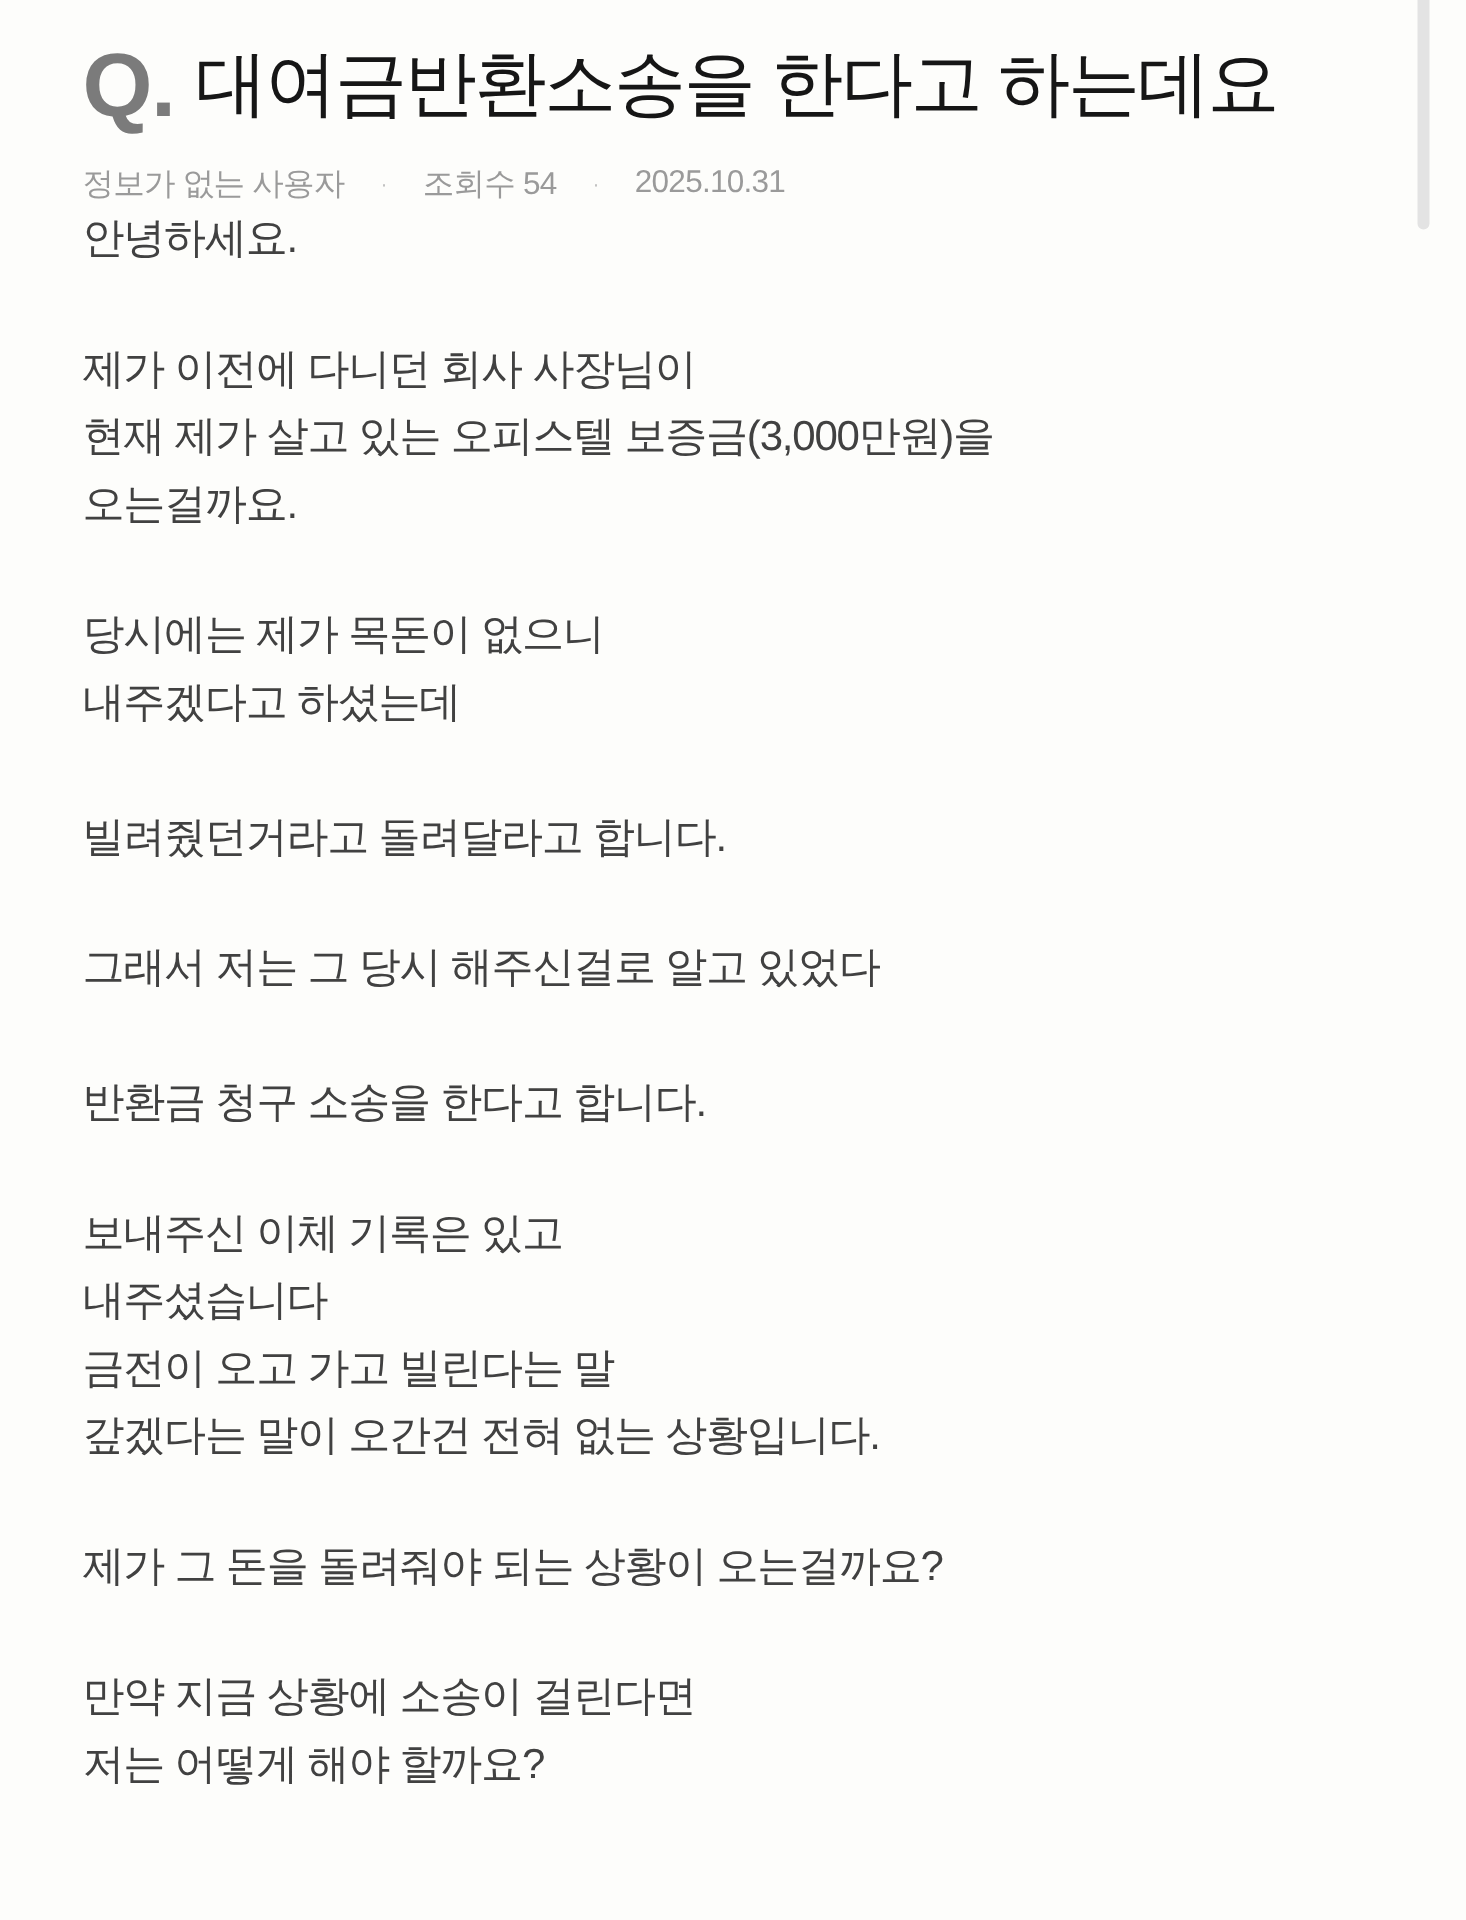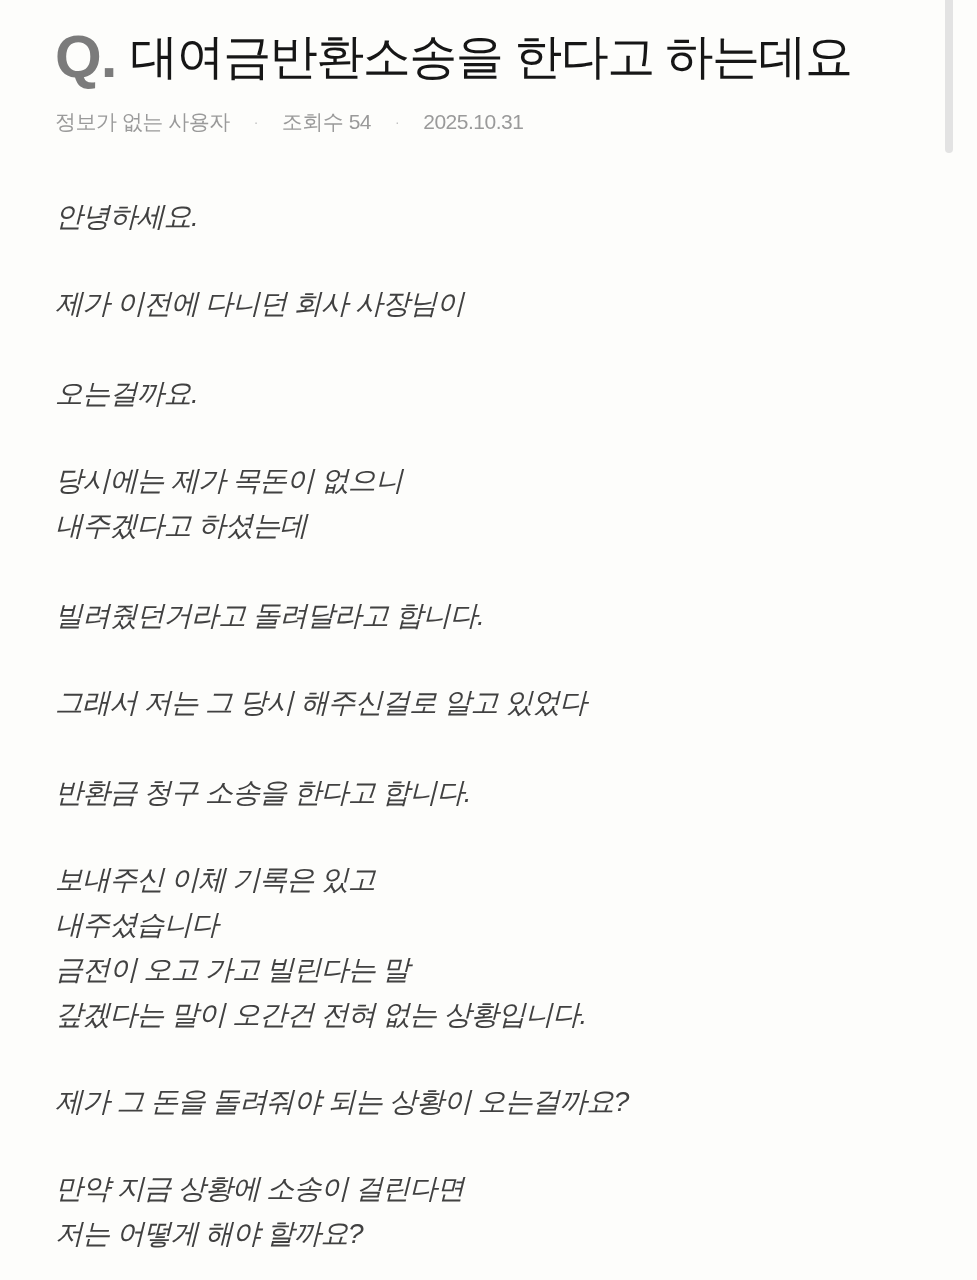--- a/index.html
+++ b/index.html
@@ -51,22 +51,20 @@
     font-size: 21px;
     color: #9a9a9a;
     letter-spacing: -0.5px;
   }
   .meta-dot {
     font-size: 14px;
     color: #c2c2c2;
     line-height: 21px;
   }
   .q-body {
-    margin-top: 58px;
-    font-style: italic;
   }
   .q-body p {
     margin: 0 0 42px 0;
     font-size: 28px;
     line-height: 45px;
     font-weight: 400;
     color: #414141;
     letter-spacing: -0.8px;
   }
   .scrollbar-thumb {
@@ -94,21 +92,21 @@
       <span>정보가 없는 사용자</span>
       <span class="meta-dot">·</span>
       <span>조회수 54</span>
       <span class="meta-dot">·</span>
       <span>2025.10.31</span>
     </div>
   </header>
 
   <main class="q-body" id="question-body">
       <p><span>안녕하세요.</span></p>
-      <p><span>제가 이전에 다니던 회사 사장님이</span><br><br><span>오는걸까요.</span></p>
+      <p><span>제가 이전에 다니던 회사 사장님이</span><br><span>현재 제가 살고 있는 오피스텔 보증금(3,000만원)을</span><br><span>오는걸까요.</span></p>
       <p><span>당시에는 제가 목돈이 없으니</span><br><span>내주겠다고 하셨는데</span><br><br><span>빌려줬던거라고 돌려달라고 합니다.</span></p>
       <p><span>그래서 저는 그 당시 해주신걸로 알고 있었다</span><br><br><span>반환금 청구 소송을 한다고 합니다.</span></p>
       <p><span>보내주신 이체 기록은 있고</span><br><span>내주셨습니다</span><br><span>금전이 오고 가고 빌린다는 말</span><br><span>갚겠다는 말이 오간건 전혀 없는 상황입니다.</span></p>
       <p><span>제가 그 돈을 돌려줘야 되는 상황이 오는걸까요?</span></p>
       <p><span>만약 지금 상황에 소송이 걸린다면</span><br><span>저는 어떻게 해야 할까요?</span></p>
     </main>
 
   <div class="scrollbar-thumb"></div>
 
 </div>

